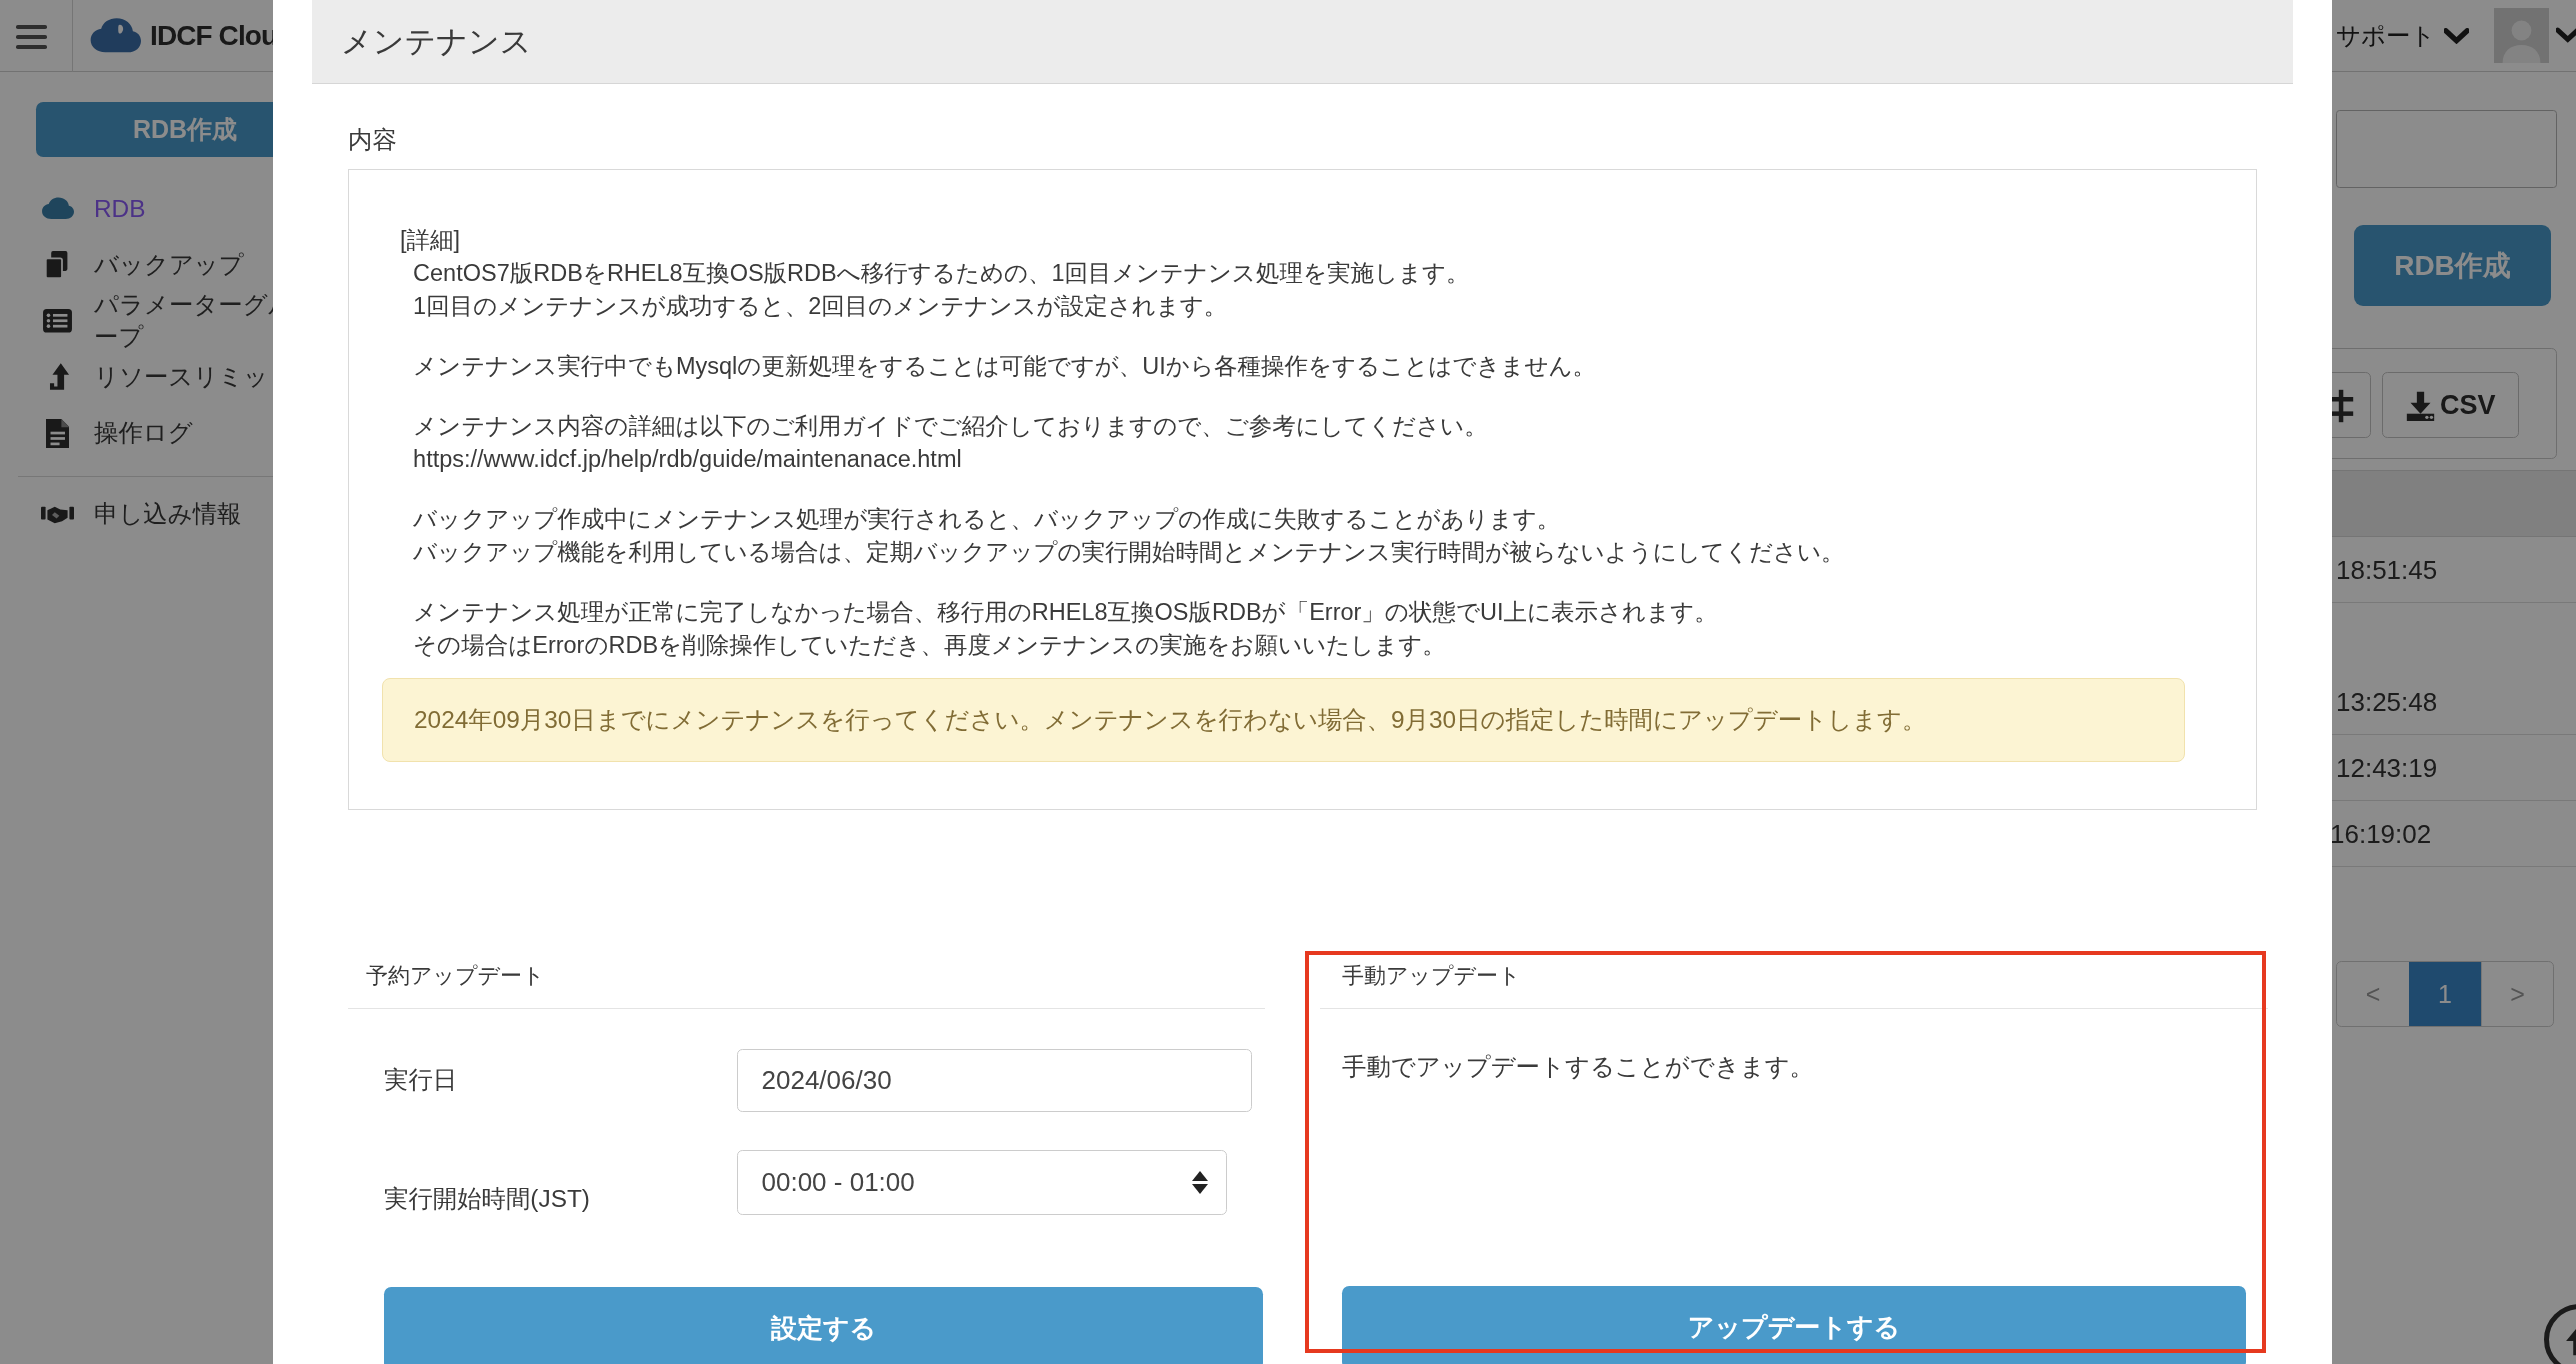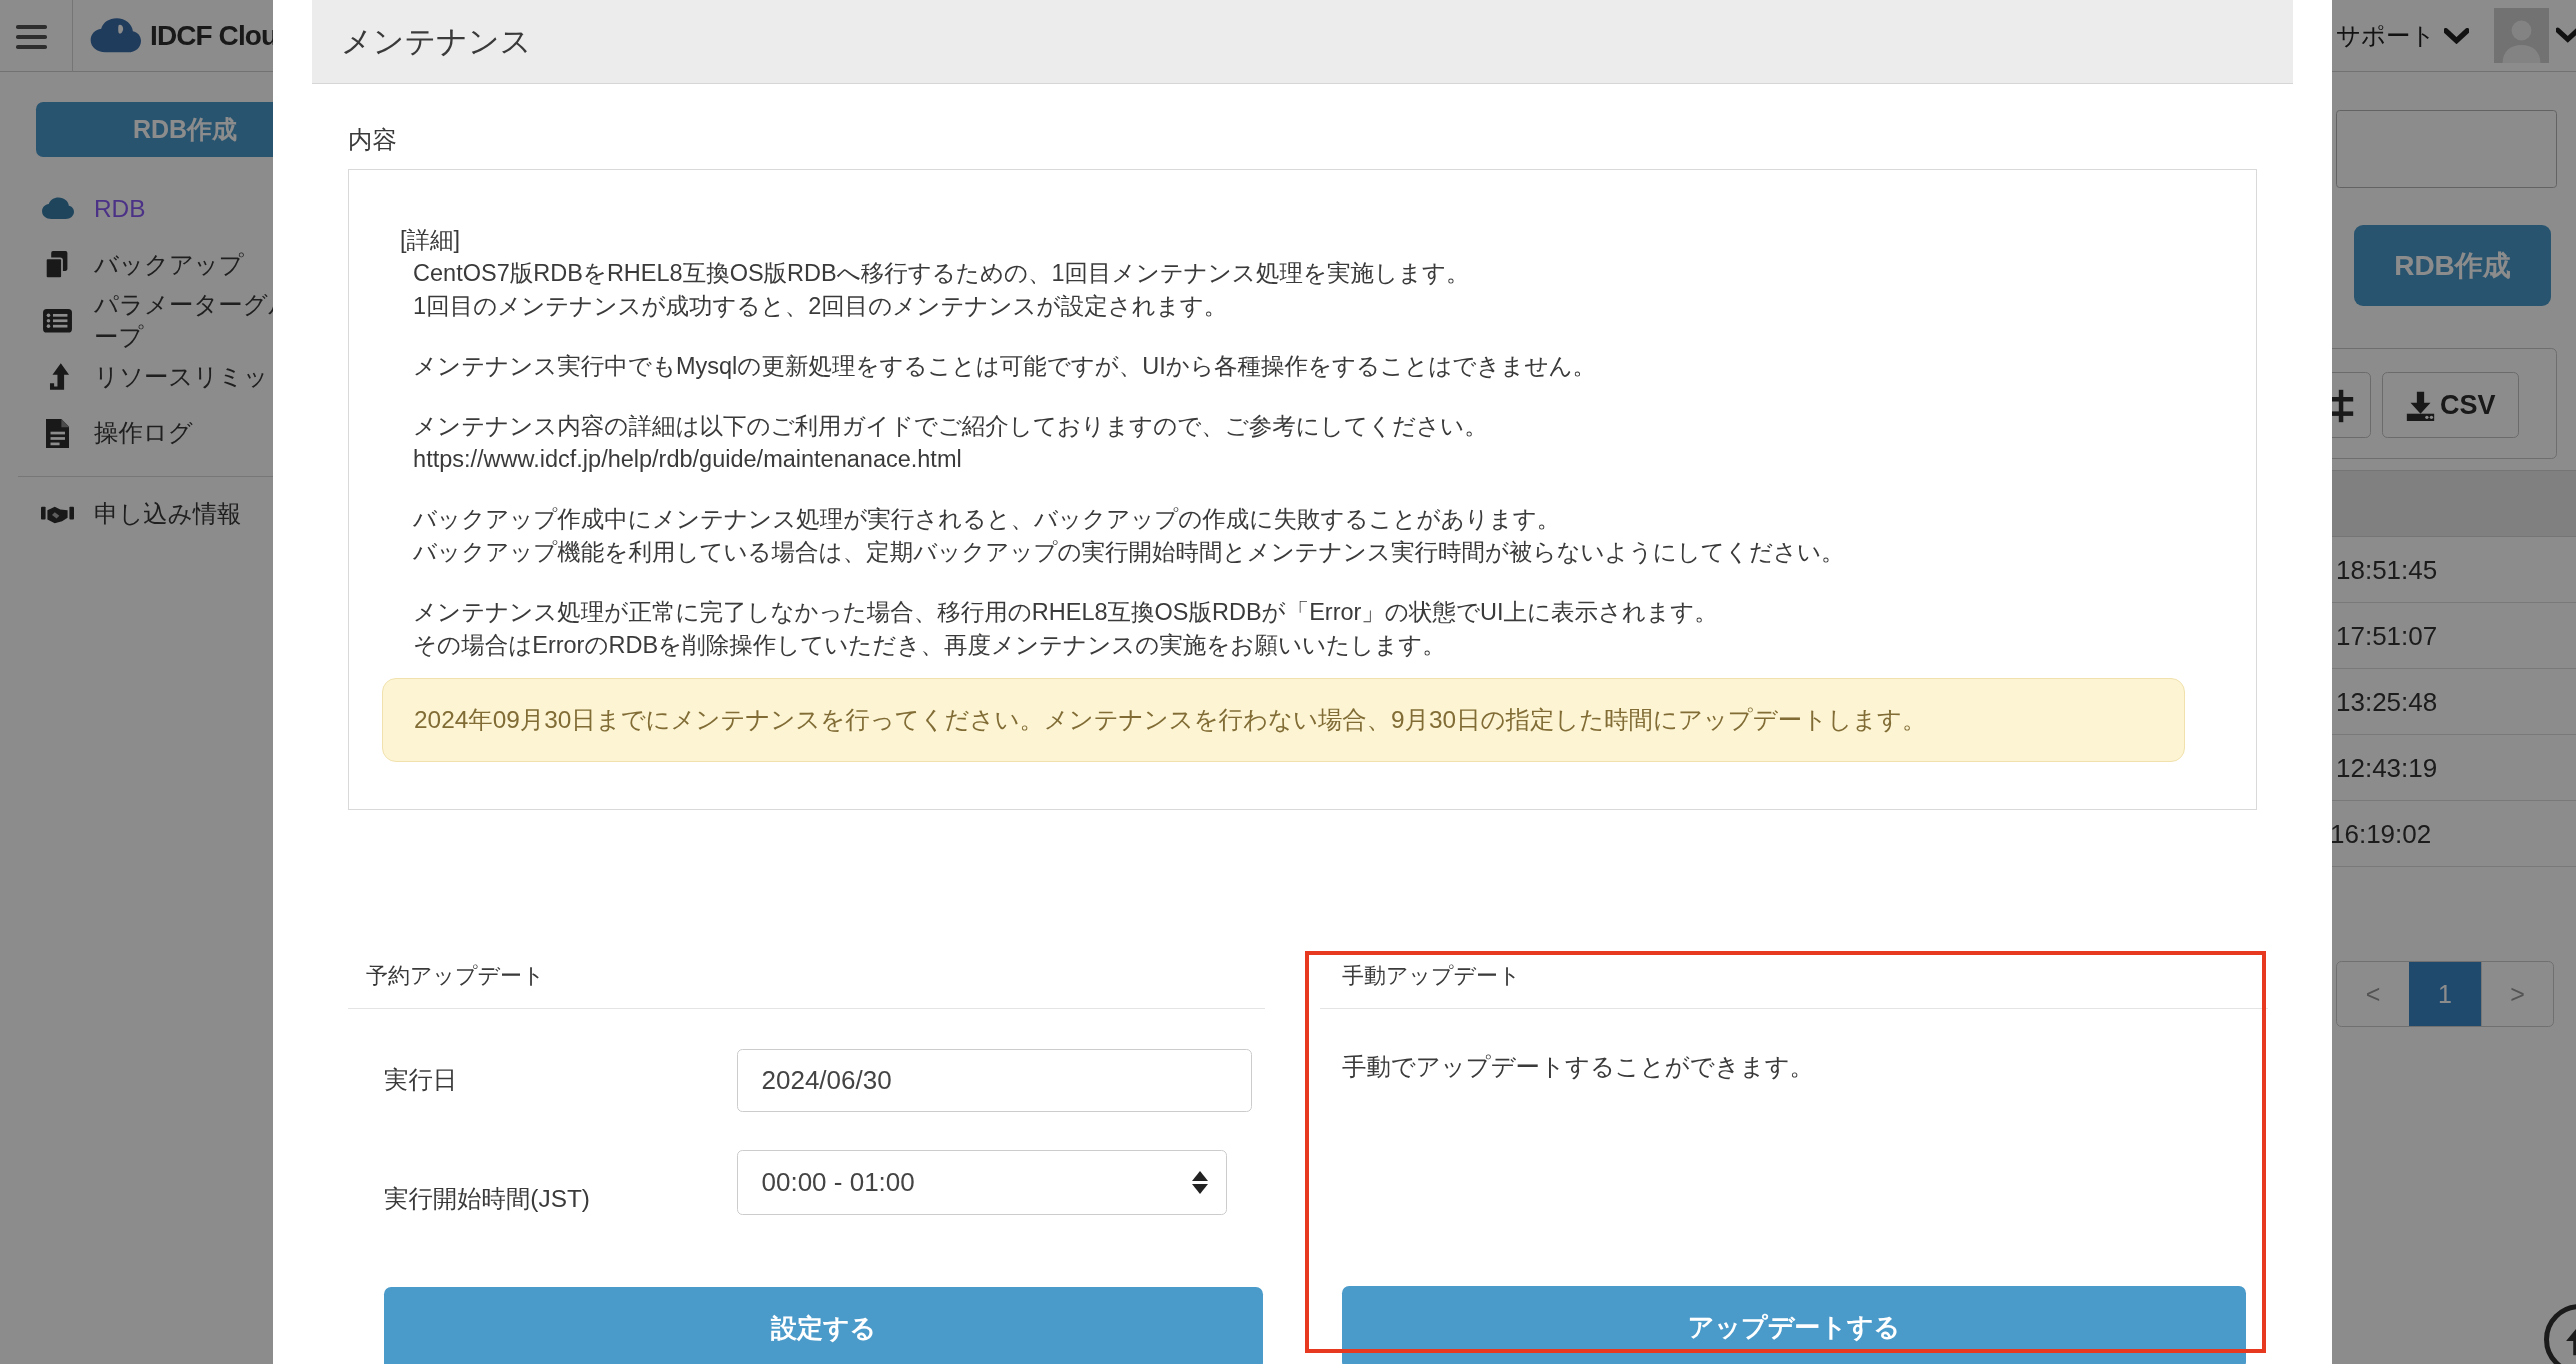--- a/index.html
+++ b/index.html
@@ -50,21 +50,21 @@
   
   .modal { position:absolute; left:273px; top:0; width:2059px; height:1365px; background:#fff; z-index:20; }
   .modal-header { margin:0 39px; height:84px; background:#ececec; border-bottom:0.9px solid #d6d6d6; display:flex; align-items:center; }
   .modal-title { font-size:31px; font-weight:400; color:#3a3a3a; padding-left:29px; }
   .modal-body { padding:0 75px; }
   .content-label { margin-top:40px; font-size:24.4px; color:#3a3a3a; }
   .content-box { margin-top:12.7px; border:0.9px solid #d9d9d9; padding:54px 71px 47px 33px; background:#fff; }
   .content-text { padding-left:18px; font-size:23.5px; line-height:33px; color:#3a3a3a; }
   .content-text p { white-space:pre-wrap; margin:0 0 27px 0; }
   .content-text p:last-child { margin-bottom:0; }
-  .warning-box { margin-top:16.3px; background:#fcf4d3; border:0.9px solid #f1e2ad; border-radius:14px; padding:25px 31px; font-size:24.4px; color:#816c35; }
+  .warning-box { margin-top:16.3px; background:#fcf4d3; border:0.9px solid #f1e2ad; border-radius:8px; padding:25px 31px; font-size:24.4px; color:#816c35; }
 
   .section { position:absolute; top:957px; }
   .section h2 { font-size:22px; font-weight:400; color:#3a3a3a; line-height:38px; }
   .section hr { margin:12.7px 0 0 0; border:0; border-top:0.9px solid #e4e4e4; }
   .sec-sched { left:75px; width:917px; }
   .sec-sched h2 { padding-left:18px; }
   .frow { display:flex; align-items:center; margin:40px 0 0 36px; }
   .frow.second { margin-top:38px;align-items:flex-end; }
   .frow label { flex:0 0 353px; font-size:24.4px; color:#3a3a3a; }
   .date-input { width:515px; height:63px; border:0.9px solid #ccc; border-radius:5.4px; font-size:26px; color:#444; padding:0 23.5px; font-family:inherit; }
@@ -204,21 +204,20 @@
       <svg width="31" height="31" viewBox="0 0 34 34">
           <path d="M13 2 h8 v12 h7 L17 26 6 14 h7 z" fill="#2e2e2e"></path>
           <path d="M2 26 h30 v8 H2 z" fill="#2e2e2e"></path>
           <circle cx="24" cy="30" r="1.8" fill="#fff"></circle>
           <circle cx="29" cy="30" r="1.8" fill="#fff"></circle>
         </svg>
       <span>CSV</span>
     </button>
     <div class="bg-thead"></div>
     <div class="bg-row" style="top:463px;"><span>18:51:45</span></div>
-    <div class="bg-row" style="top:529px;"><span>17:51:07</span></div>
     <div class="bg-row" style="top:595px;"><span>13:25:48</span></div>
     <div class="bg-row" style="top:661px;"><span>12:43:19</span></div>
     <div class="bg-row shift" style="top:727px;"><span>16:19:02</span></div>
     <div class="bg-pager">
       <div class="cell">&lt;</div>
       <div class="cell active">1</div>
       <div class="cell">&gt;</div>
     </div>
   </main>
 

